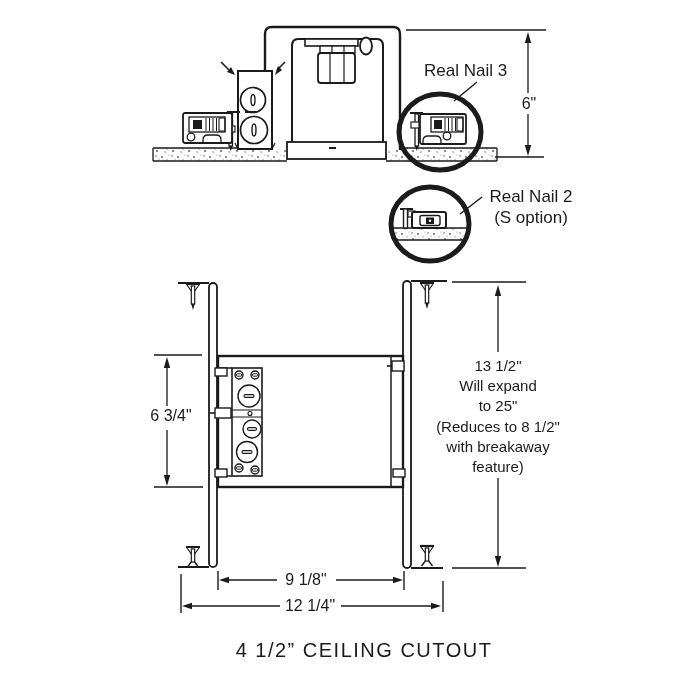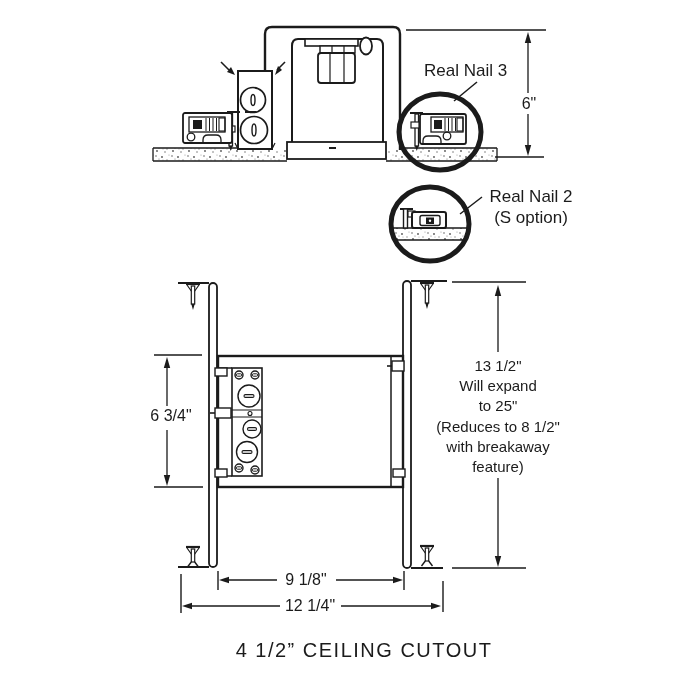--- a/index.html
+++ b/index.html
@@ -1,17 +1,17 @@
 <!DOCTYPE html>
 <html><head>
 <meta charset="utf-8">
 <style>
   html,body{margin:0;padding:0;background:#ffffff;}
   .page{position:relative;width:700px;height:700px;background:#fff;overflow:hidden;
-        font-family:"Liberation Sans", sans-serif;}
+        font-family:"Liberation Sans", sans-serif;border-radius:30px;}
   svg{position:absolute;left:0;top:0;}
   text{fill:#1b1b1b;}
   .lbl{font-size:17px;}
   .dim{font-size:16px;}
   .note{font-size:15px;}
   .caption{font-size:20px;letter-spacing:1.5px;}
 </style>
 </head>
 <body>
 

